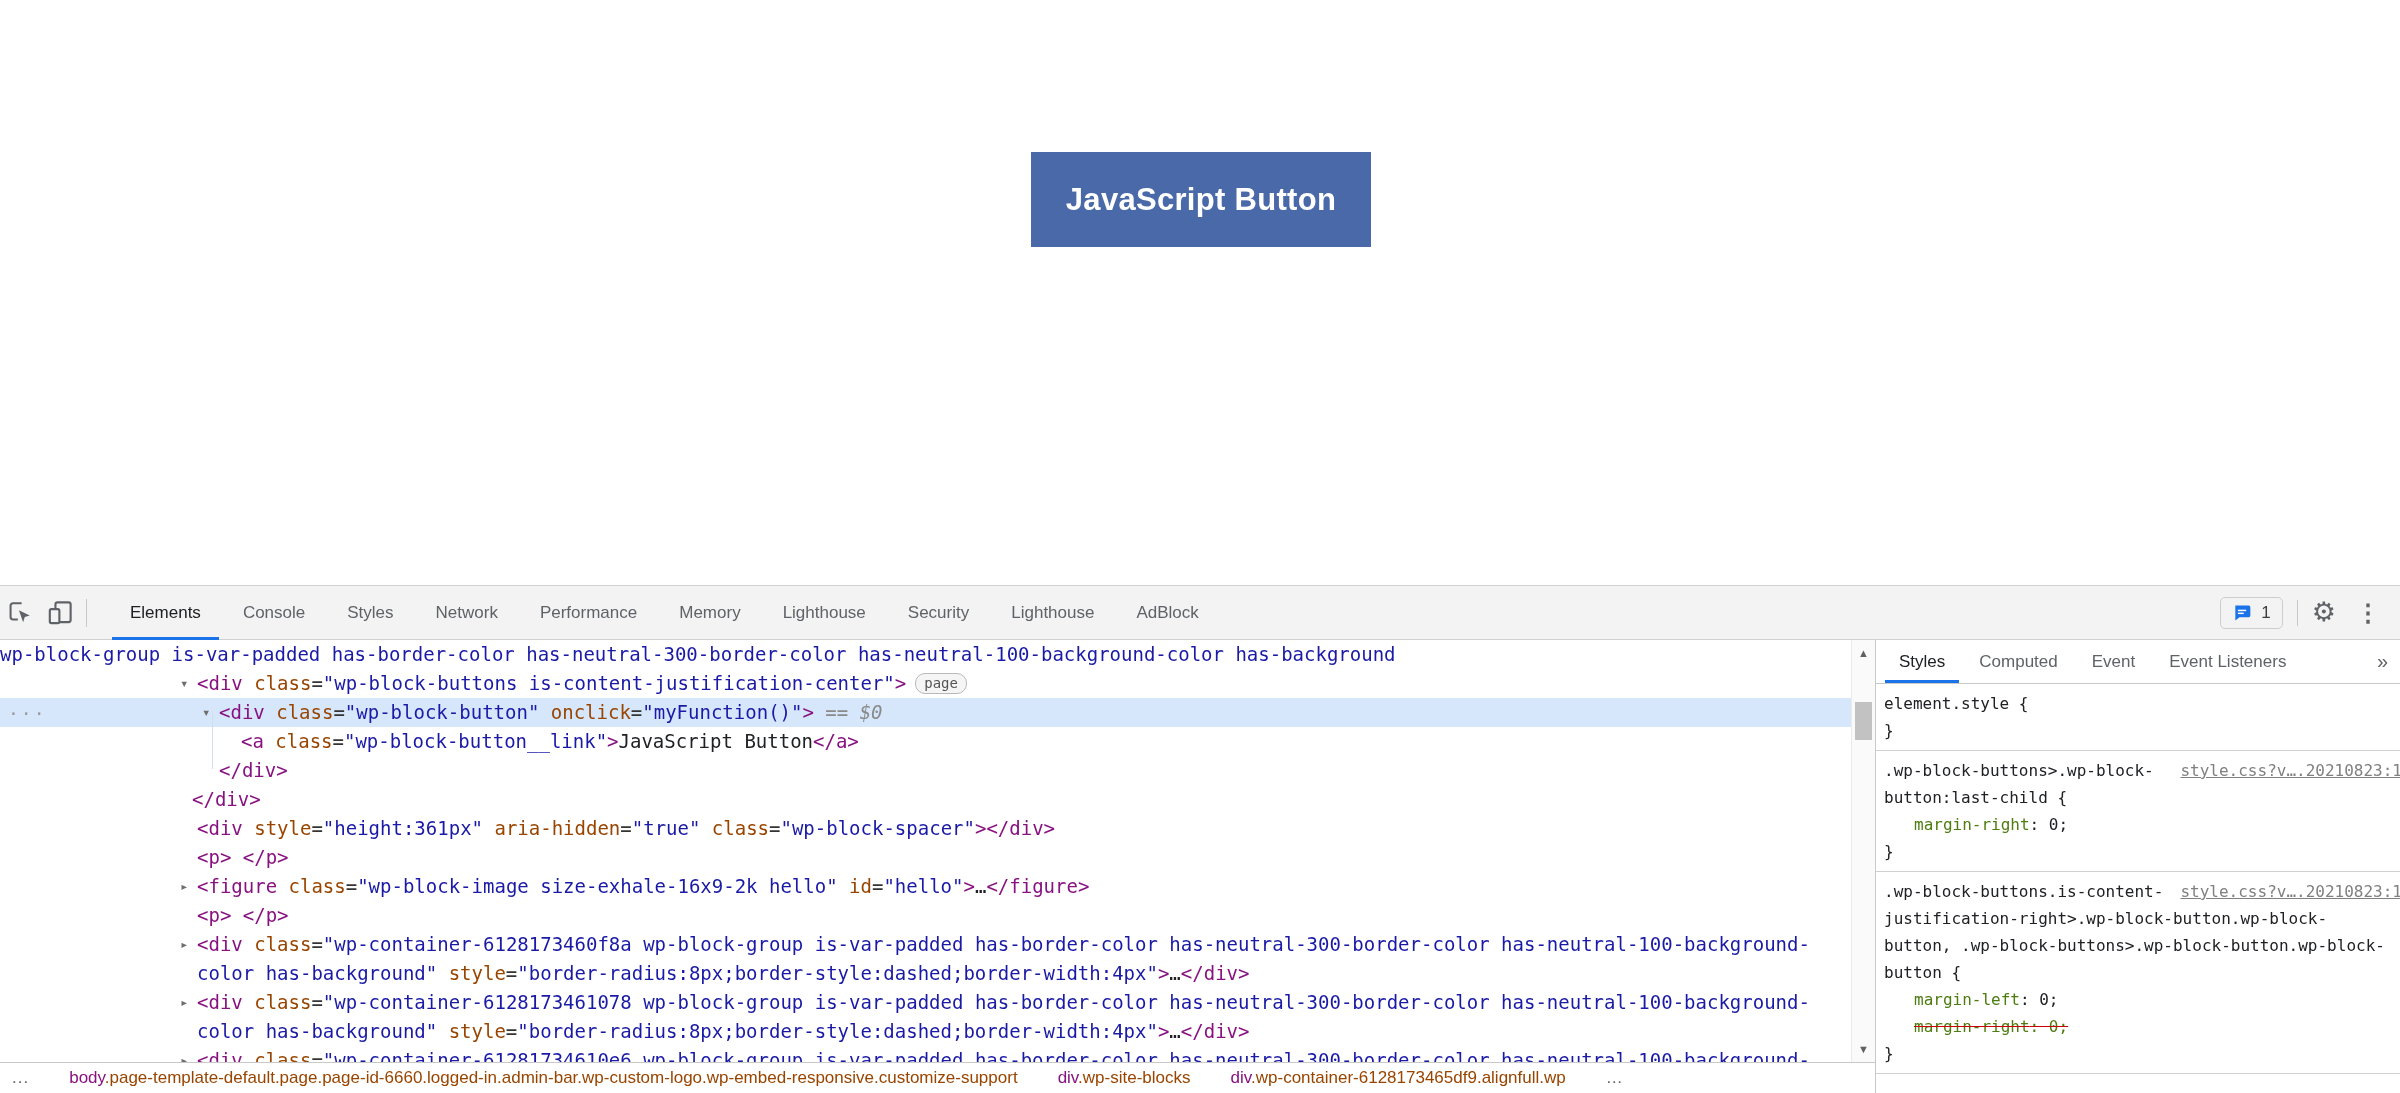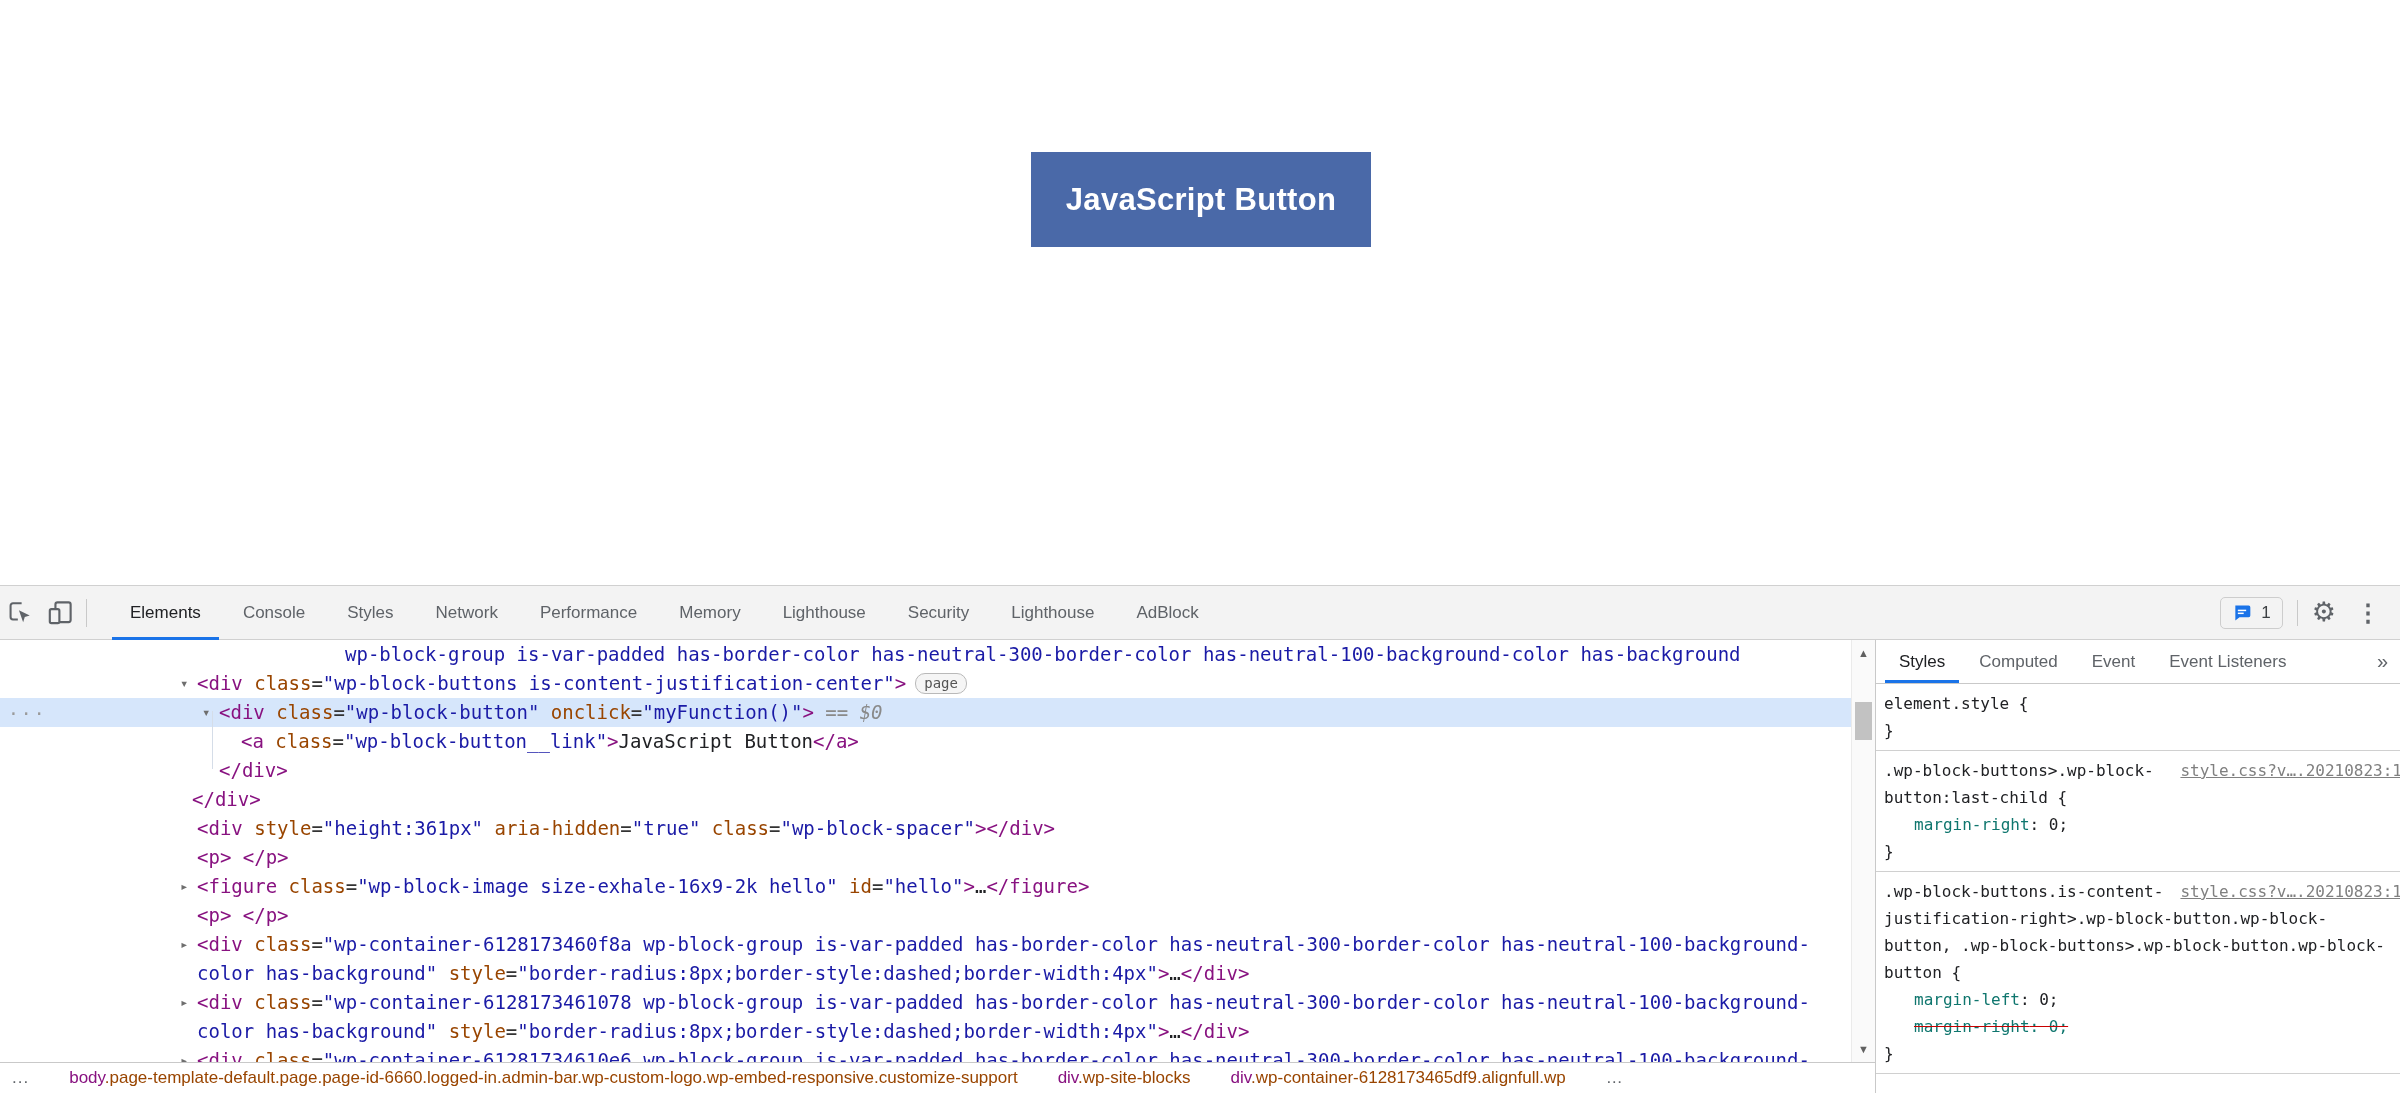--- a/index.html
+++ b/index.html
@@ -48,21 +48,21 @@
   .gutter { position:absolute; left:8px; top:-4px; color:#9a9a9a; letter-spacing:2px; font-size:18px; }
   .tk-g { color:#881280; }
   .tk-a { color:#994500; }
   .tk-d { color:#333; }
   .tk-v { color:#1a1aa6; }
   .tk-t { color:#202124; }
   .tk-m { color:#8a8a8a; font-style:italic; }
   .badge { display:inline-block; margin-left:9px; font-size:14px; line-height:19px; height:21px;
            padding:0 8px; color:#555; background:#f5f5f5; border:1px solid #b9b9b9;
            border-radius:10px; vertical-align:2px; cursor:pointer; }
-  .clipped { height:13px; overflow:hidden; padding-left:345px; }
+  .clipped { height:13px; overflow:hidden; }
   .clipped .inner { display:inline-block; margin-top:-16px; }
   .guide { position:absolute; left:212px; top:71px; width:1px; height:58px; background:#d5dde8; }
 
   
   .vscroll { width:24px; flex:none; position:relative; background:#fafafa; border-left:1px solid #ebebeb; }
   .vs-arrow { position:absolute; left:0; right:0; text-align:center; color:#606060; font-size:11px; cursor:pointer; }
   .vs-up { top:7px; } .vs-down { bottom:7px; }
   .vs-thumb { position:absolute; left:3px; right:3px; top:62px; height:38px; background:#c2c2c2; cursor:pointer; }
 
   
@@ -98,21 +98,21 @@
   .dock-icon::before { content:""; position:absolute; left:4px; top:4px;
                        border-top:4px solid transparent; border-bottom:4px solid transparent;
                        border-right:6px solid #5f6368; }
   .sp-rules { flex:1; overflow:hidden; font-family:"DejaVu Sans Mono", monospace;
               font-size:16px; line-height:27px; color:#202124; }
   .sp-section { border-bottom:1px solid #d0d0d0; padding:6px 8px; overflow:hidden; }
   .src-link { float:right; margin-right:-10px; margin-left:10px; color:#808080;
               text-decoration:underline; white-space:nowrap; cursor:pointer; }
   .sel-text { white-space:pre-wrap; overflow-wrap:break-word; }
   .prop { padding-left:30px; cursor:pointer; }
-  .pn { color:#0f766e; }
+  .pn { color:#4d7c0f; }
   .pv { color:#202124; }
   .prop.struck { color:#c80000; text-decoration:line-through; }
 
   svg { display:block; }
 </style>
 </head>
 <body>
 
 <div class="viewport">
   <button class="js-button">JavaScript Button</button>

